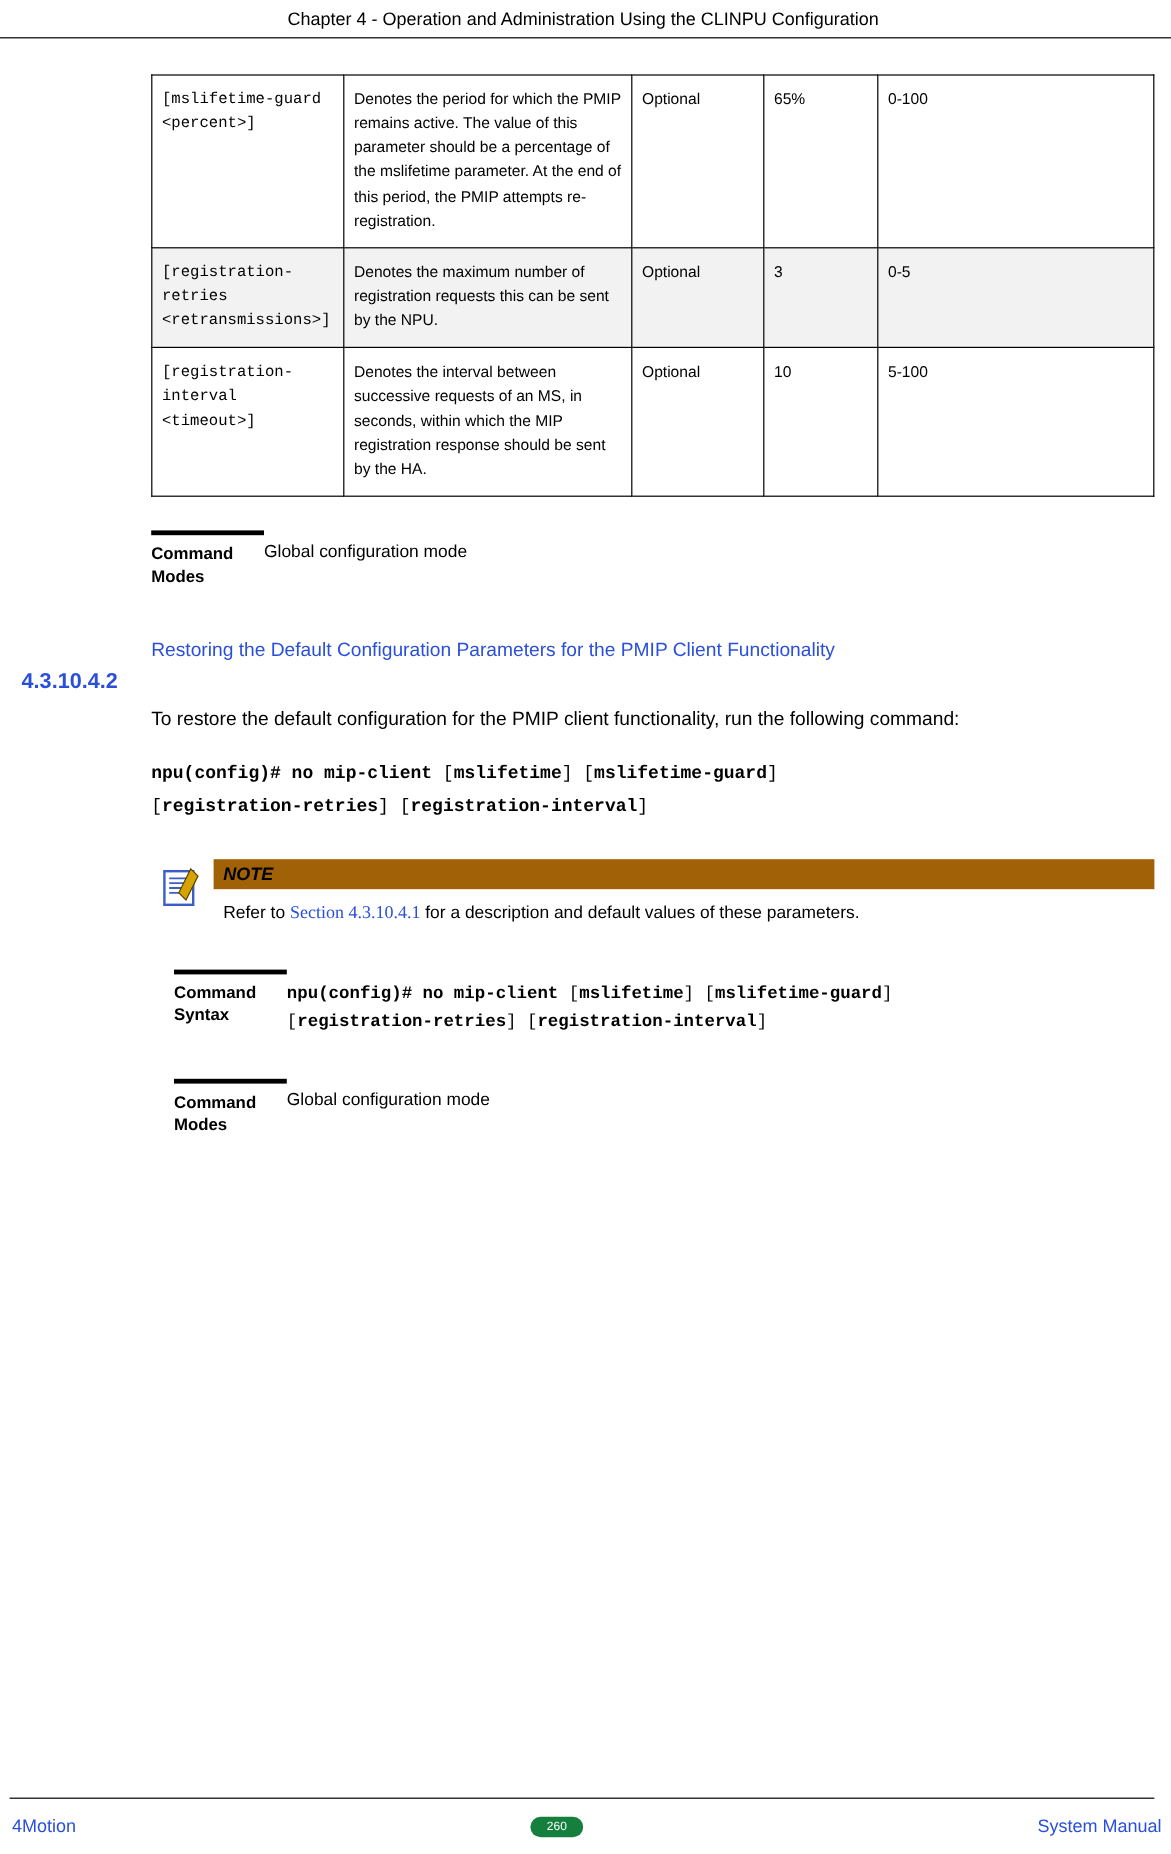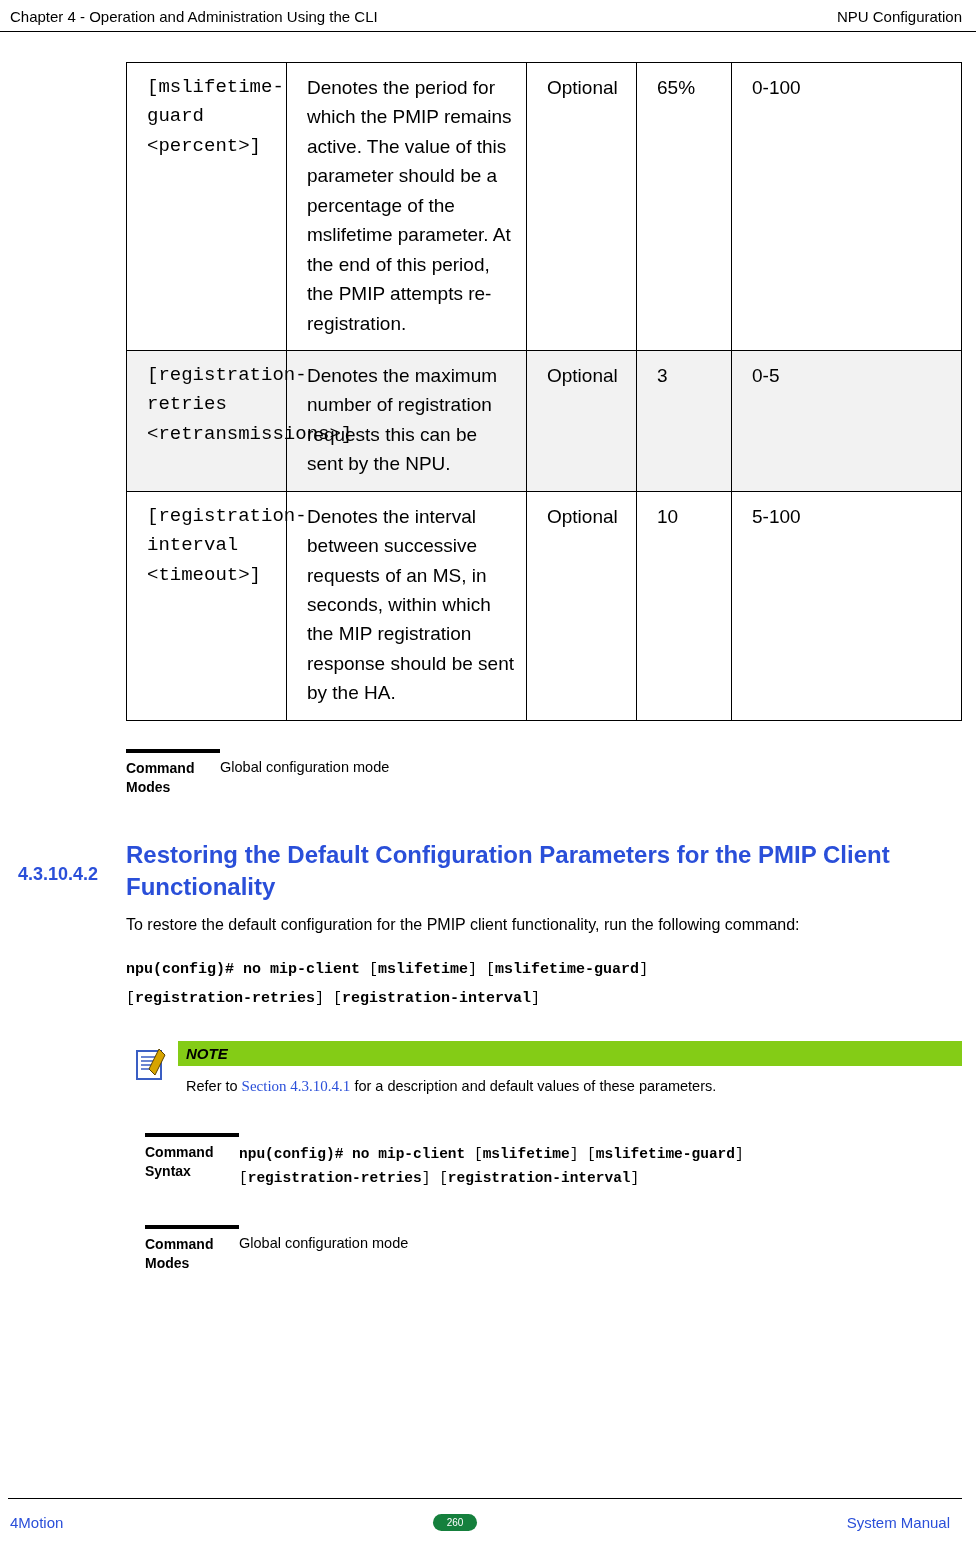--- a/index.html
+++ b/index.html
@@ -1,48 +1,48 @@
 <!DOCTYPE html>
 <html><head>
 <meta charset="utf-8">
 <style>
   * { box-sizing: border-box; margin: 0; padding: 0; }
   html, body { width: 976px; font-family: Arial, Helvetica, sans-serif; background: #fff; color: #000; }
   body { padding: 0; }
   .page { width: 976px; min-height: 1545px; position: relative; }
-  .topbar { display: flex; justify-content: space-between; padding: 8px 14px 6px 10px; font-size: 15px; border-bottom: 1px solid #000; }
+  .topbar { display: flex; justify-content: center; padding: 8px 14px 6px 10px; font-size: 15px; border-bottom: 1px solid #000; }
   .content { padding: 30px 14px 0 10px; }
   .indent { margin-left: 116px; }
   .mainblock { position: relative; }
   table.params { width: 100%; border-collapse: collapse; table-layout: fixed; }
-  table.params td { border: 1px solid #000; padding: 10px 8px 12px 20px; vertical-align: top; font-size: 19px; line-height: 1.55; }
+  table.params td { border: 1px solid #000; padding: 10px 8px 12px 8px; vertical-align: top; font-size: 13px; line-height: 1.55; }
   table.params tr:nth-child(even) td { background: #f2f2f2; }
   table.params tr:nth-child(odd) td { background: #fff; }
   .mono { font-family: "Courier New", Courier, monospace; font-size: 14.5px; }
   .cmdmodes { display: flex; align-items: flex-start; margin-top: 28px; }
   .cmdmodes .lab { width: 94px; font-weight: bold; font-size: 14px; line-height: 1.35; border-top: 4px solid #000; padding-top: 6px; }
   .cmdmodes .val { flex: 1; font-size: 14.5px; padding-top: 10px; }
   .sechead { display: flex; align-items: flex-start; margin-top: 42px; }
   .secnum { width: 116px; color: #2a4fd9; font-weight: bold; font-size: 18px; padding-left: 8px; margin-top: 25px; }
-  .sectitle { flex: 1; color: #2a4fd9; font-weight: bold; font-size: 24px; line-height: 1.35; }
+  .sectitle { flex: 1; color: #2a4fd9; font-weight: normal; font-size: 16px; line-height: 1.35; }
   .bodytext { font-family: Liberation Sans, sans-serif; font-size: 16px; line-height: 1.55; margin-top: 10px; }
   .monoblk { font-family: "Courier New", Courier, monospace; font-size: 15px; font-weight: bold; line-height: 1.9; margin-top: 18px; }
   .monoblk .plain { font-weight: normal; }
   .notebox { margin-top: 28px; display: flex; align-items: flex-start; }
   .noteicon { width: 52px; padding-top: 6px; text-align: center; }
   .notebody { flex: 1; }
-  .notehdr { background: #84cc16; font-weight: bold; font-style: italic; font-size: 15px; padding: 4px 8px; }
+  .notehdr { background: #a16207; font-weight: bold; font-style: italic; font-size: 15px; padding: 4px 8px; }
   .notetxt { font-size: 14.5px; padding: 12px 8px 4px 8px; }
   .notetxt .lnk { color: #2a4fd9; font-family: "Book Antiqua", Palatino, Georgia, serif; font-size: 15px; text-align: right; }
   .kvsec { display: flex; align-items: flex-start; margin-top: 34px; }
   .kvsec .klabel { width: 94px; font-weight: bold; font-size: 14px; line-height: 1.35; border-top: 4px solid #000; padding-top: 6px; margin-left: 19px; }
   .kvsec .ktext { flex: 1; font-size: 14.5px; padding-top: 10px; }
   .kvsec .kmono { font-family: "Courier New", Courier, monospace; font-size: 14.5px; font-weight: bold; line-height: 1.65; }
   .kvsec .kmono .plain { font-weight: normal; }
-  .footer { position: absolute; bottom: 14px; left: 0; right: 0; padding: 0 26px 0 10px; display: flex; align-items: center; justify-content: space-between; font-size: 15px; }
+  .footer { position: absolute; bottom: 14px; left: 0; right: 0; padding: 0 8px 0 10px; display: flex; align-items: center; justify-content: space-between; font-size: 15px; }
   .footer .prod { color: #2a4fd9; }
   .footer .sysm { color: #2a4fd9; text-align: right; }
   .pagenum { background: #15803d; color: #fff; border-radius: 14px; padding: 3px 14px; font-size: 10px; font-weight: normal; }
   .footerline { position: absolute; bottom: 46px; left: 8px; right: 14px; border-top: 1px solid #000; }
 </style>
 </head>
 <body>
 
 <div class="page">
 

